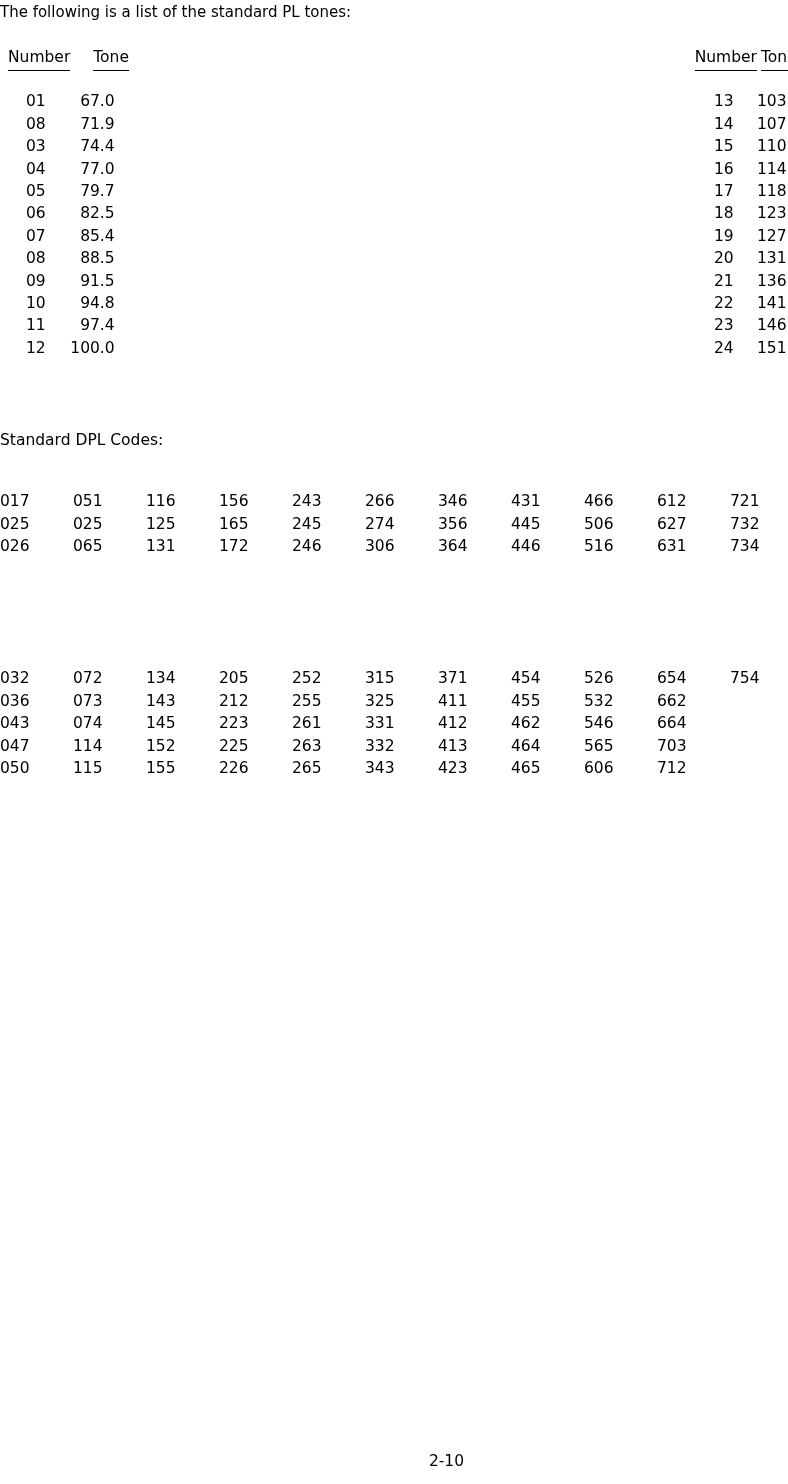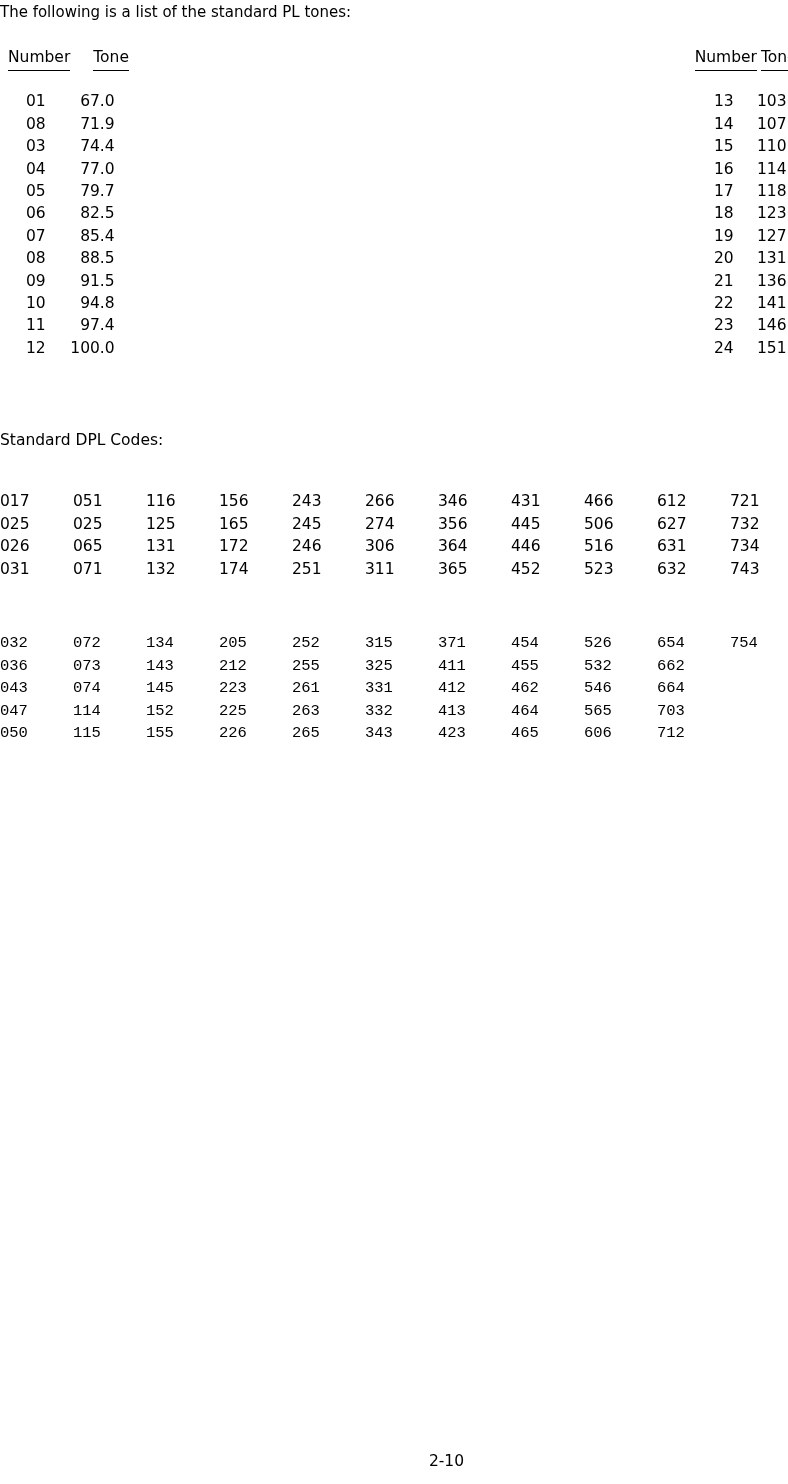--- a/index.html
+++ b/index.html
@@ -84,21 +84,21 @@
 
   .dpl-table {
     position: absolute;
     left: 0px;
     width: 788px;
     border-collapse: collapse;
     font-size: 15.5px;
     table-layout: fixed;
   }
   #dpl-block-1 { top: 488px; }
-  #dpl-block-2 { top: 630px; font-family: Liberation Mono, monospace; }
+  #dpl-block-2 { top: 665px; }
 
   .dpl-table td {
     padding: 0;
     height: 22.4px;
     text-align: left;
     vertical-align: bottom;
     white-space: nowrap;
     font-weight: normal;
   }
   .dpl-table col.dc { width: 73px; }
@@ -265,33 +265,20 @@
           <td>131</td>
           <td>172</td>
           <td>246</td>
           <td>306</td>
           <td>364</td>
           <td>446</td>
           <td>516</td>
           <td>631</td>
           <td>734</td>
         </tr>
-        <tr>
-          <td>031</td>
-          <td>071</td>
-          <td>132</td>
-          <td>174</td>
-          <td>251</td>
-          <td>311</td>
-          <td>365</td>
-          <td>452</td>
-          <td>523</td>
-          <td>632</td>
-          <td>743</td>
-        </tr>
       </tbody>
   </table>
 
   <table class="dpl-table" id="dpl-block-2">
     <colgroup>
       <col class="dc">
         <col class="dc">
         <col class="dc">
         <col class="dc">
         <col class="dc">

